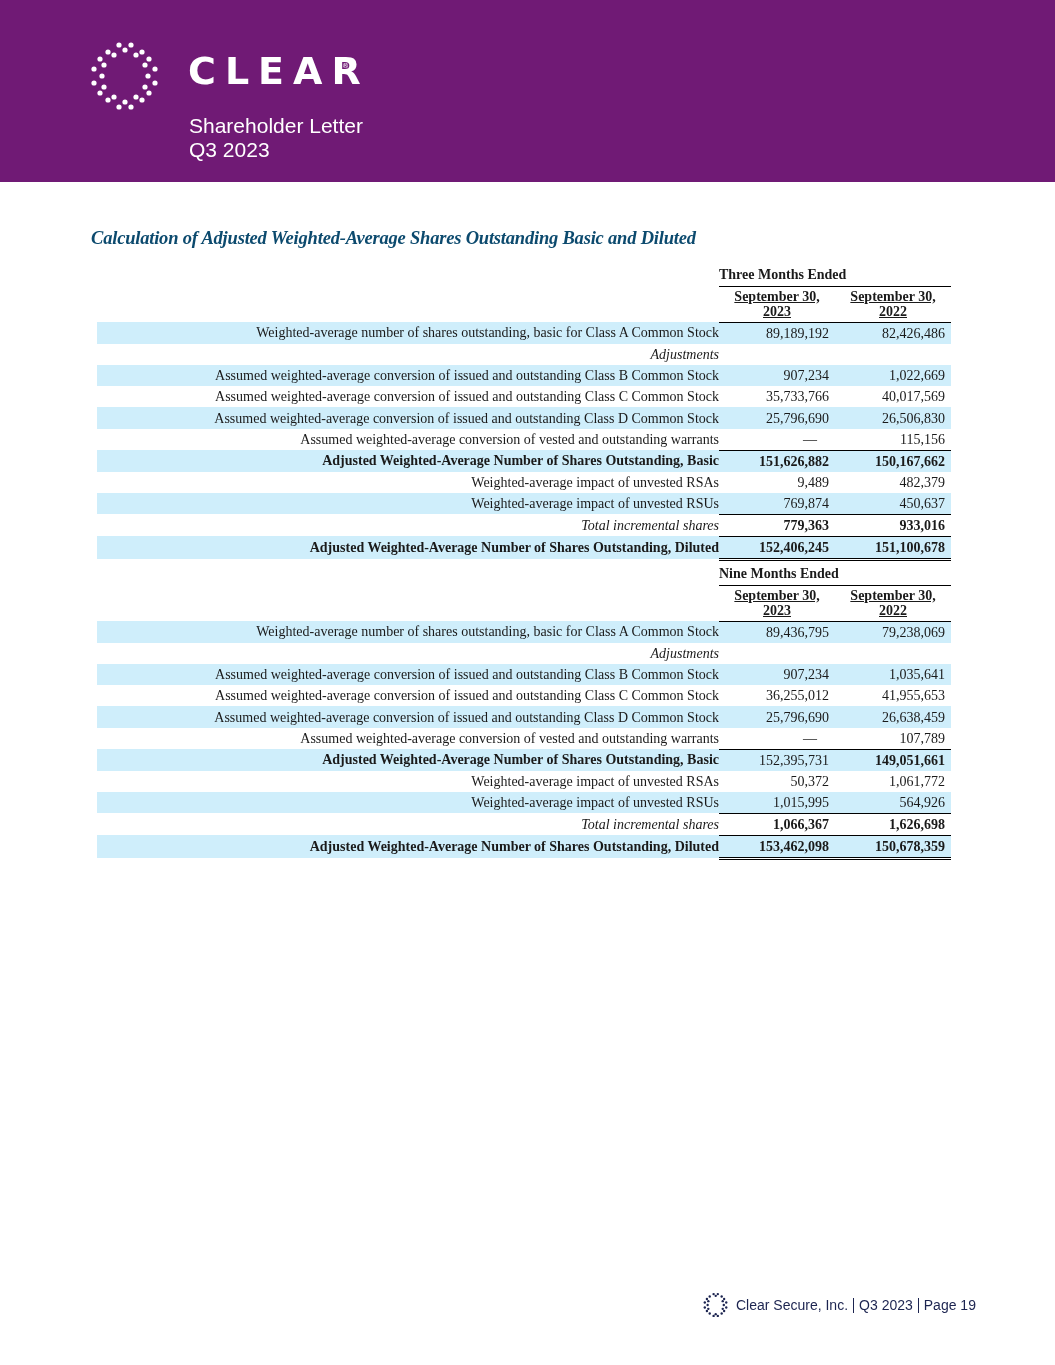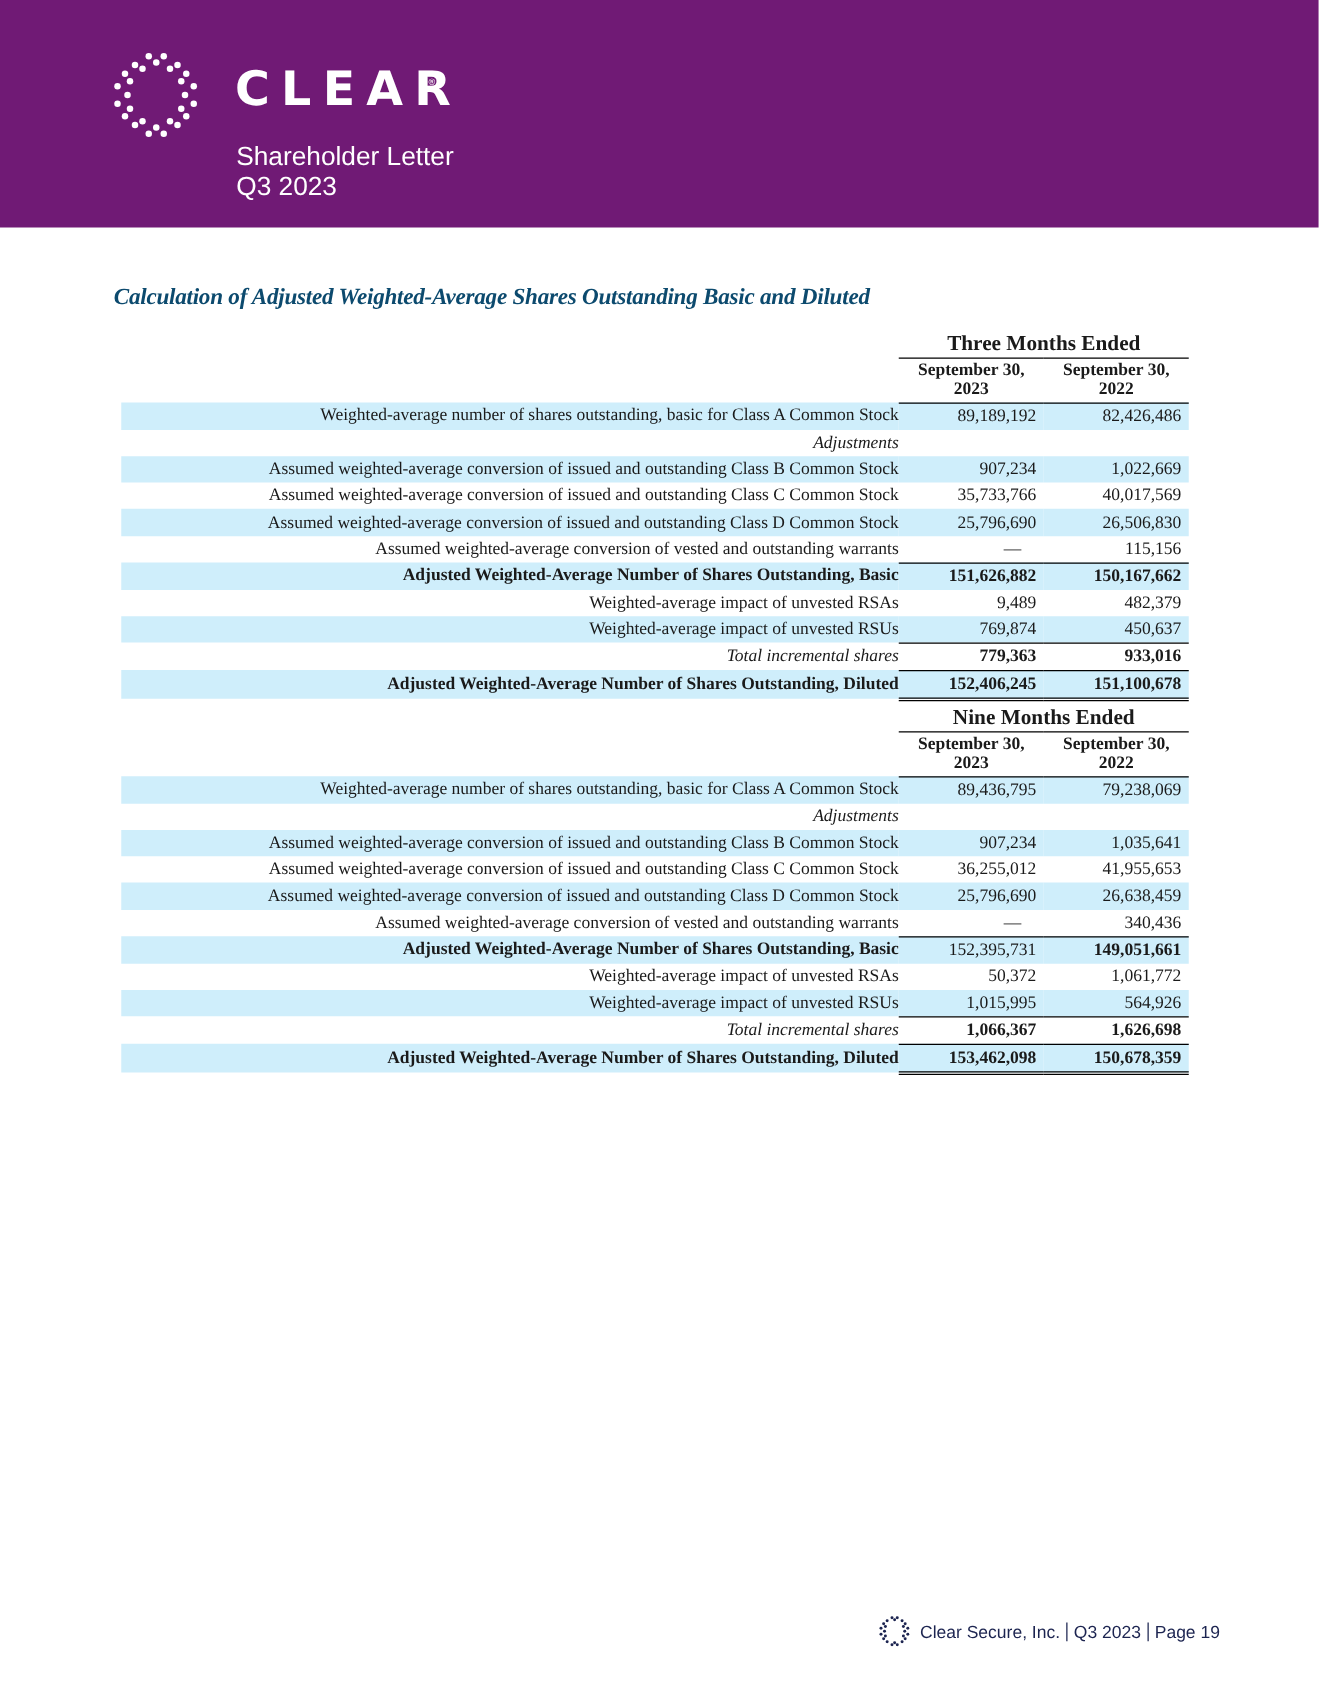--- a/index.html
+++ b/index.html
@@ -34,23 +34,23 @@
   .fin-table table { width: 854px; border-collapse: collapse; table-layout: fixed; font-size: 14px; }
   .fin-table col.c-label { width: 622px; }
   .fin-table col.c-v1 { width: 116px; }
   .fin-table col.c-v2 { width: 116px; }
 
   .fin-table td, .fin-table th { height: 21.3px; padding: 0; line-height: 21px; white-space: nowrap; }
   .fin-table td.lbl { padding-left: 21px; text-align: right; }
   .fin-table td.num { text-align: right; padding-right: 6px; }
   .fin-table tr.shade td { background: #cfeefb; }
 
-  .period-row th { font-weight: bold; text-align: center; font-size: 17px; height: 22px; line-height: 20px; }
+  .period-row th { font-weight: bold; text-align: left; font-size: 14px; height: 22px; line-height: 20px; }
   .period-row th.span { border-bottom: 1.5px solid #000; }
-  .date-row th { font-weight: bold; text-align: center; font-size: 14px; line-height: 15px; padding: 2px 0 3px; vertical-align: bottom; }
+  .date-row th { font-weight: bold; text-align: center; font-size: 14px; line-height: 15px; padding: 2px 0 3px; vertical-align: bottom; text-decoration: underline; }
   .date-row th.d { border-bottom: 1.5px solid #000; }
 
   .bold td { font-weight: bold; }
   .ital td.lbl { font-style: italic; }
   .topline td.num { border-top: 1.5px solid #000; }
   .dbl td.num { border-bottom: 3.5px double #000; }
   .nb { font-weight: normal !important; }
   .b { font-weight: bold !important; }
 
   .footer {
@@ -233,21 +233,21 @@
       <td class="num">41,955,653</td>
     </tr>
     <tr class="shade">
       <td class="lbl">Assumed weighted-average conversion of issued and outstanding Class D Common Stock</td>
       <td class="num">25,796,690</td>
       <td class="num">26,638,459</td>
     </tr>
     <tr>
       <td class="lbl">Assumed weighted-average conversion of vested and outstanding warrants</td>
       <td class="num" style="padding-right:18px;">—</td>
-      <td class="num">340,436</td>
+      <td class="num">107,789</td>
     </tr>
     <tr class="shade bold topline">
       <td class="lbl">Adjusted Weighted-Average Number of Shares Outstanding, Basic</td>
       <td class="num nb">152,395,731</td>
       <td class="num">149,051,661</td>
     </tr>
     <tr>
       <td class="lbl">Weighted-average impact of unvested RSAs</td>
       <td class="num">50,372</td>
       <td class="num">1,061,772</td>

